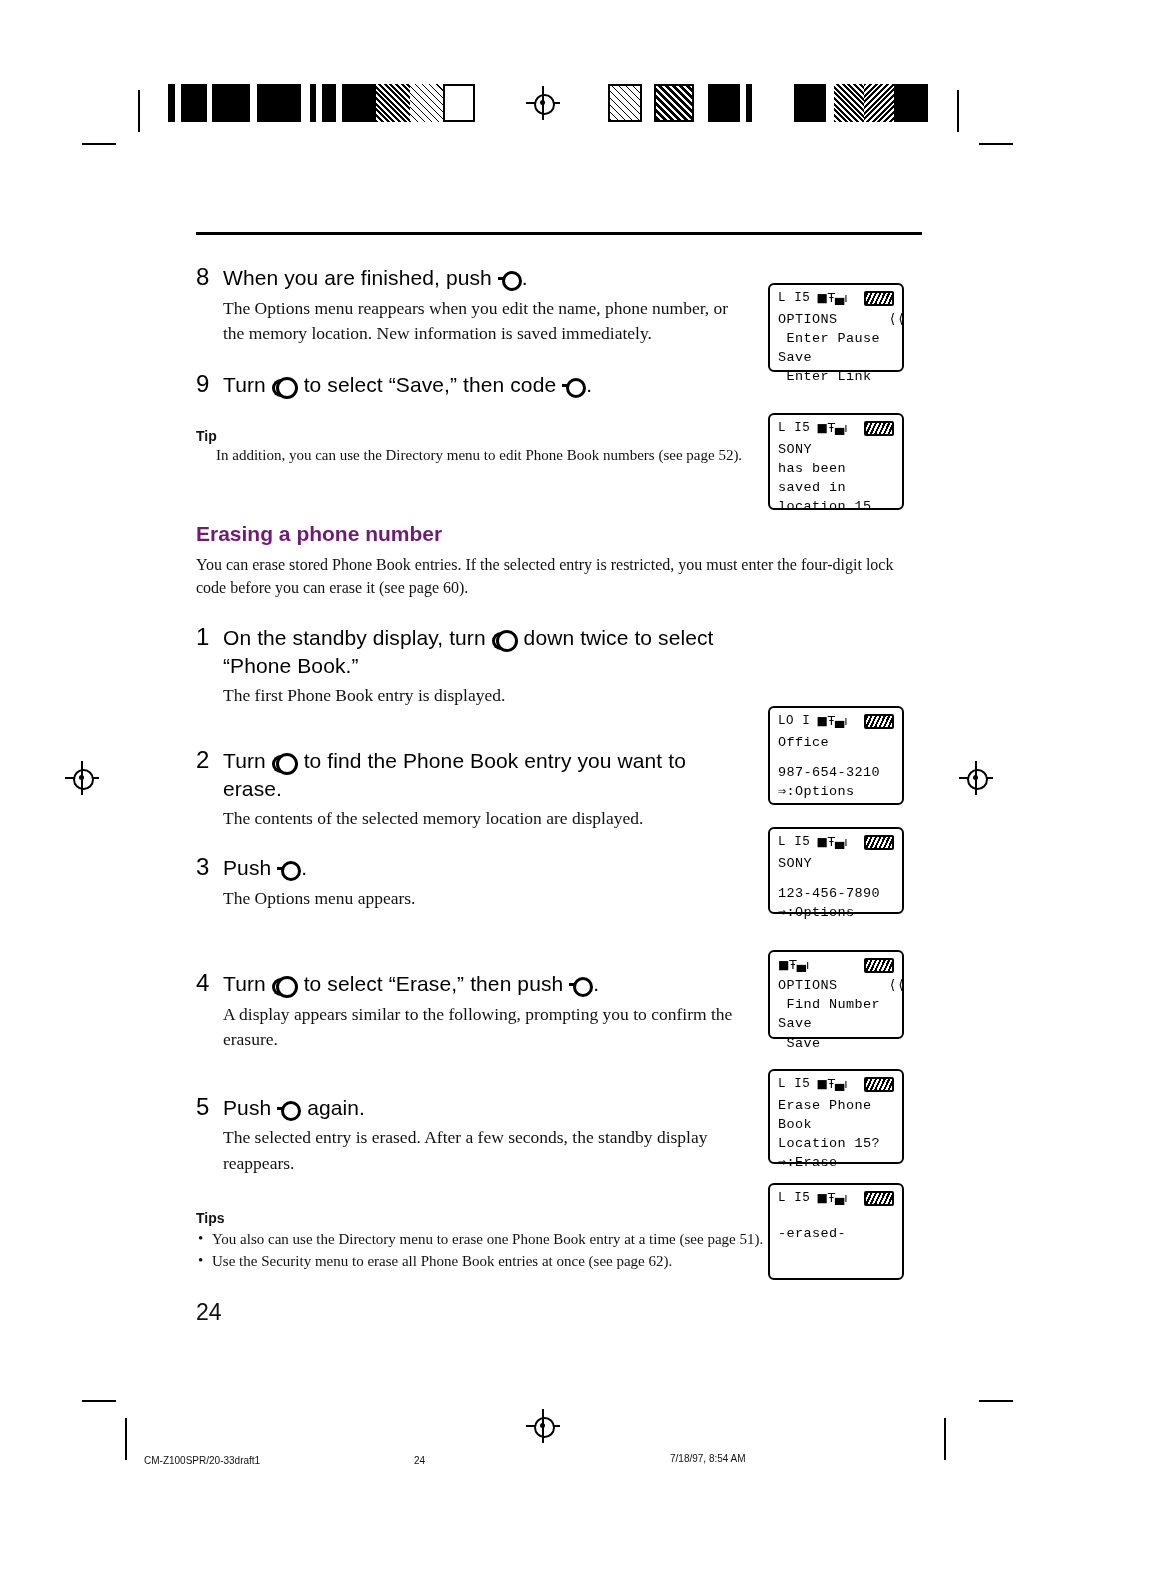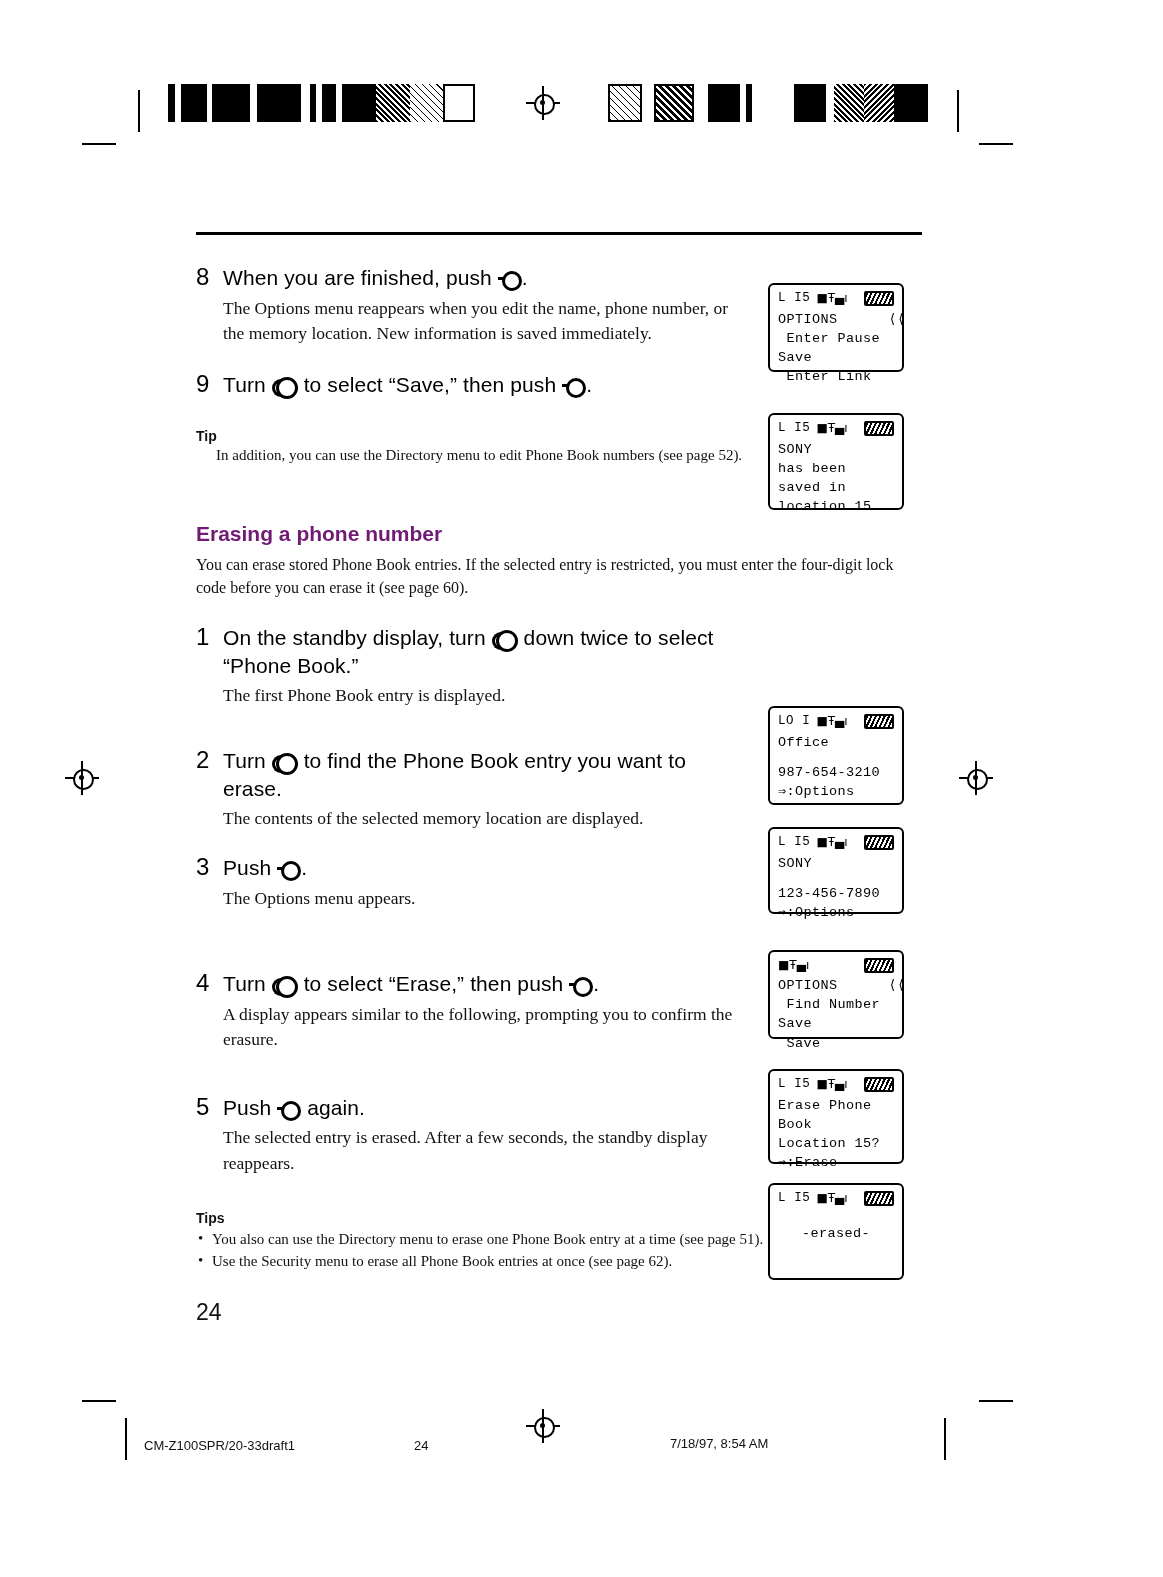--- a/index.html
+++ b/index.html
@@ -183,21 +183,21 @@
   }
   .lcd .batt {
     display: inline-block;
     width: 26px; height: 11px;
     border: 2px solid #000;
     border-radius: 2px;
     position: relative;
     background: repeating-linear-gradient(115deg,#000 0 2px,#fff 2px 4px);
   }
   .lcd .line { white-space: pre; }
-  .lcd .center { text-align: center; }
+  .lcd .center { }
 
   
   .tip-label {
     font-family: "Liberation Sans", sans-serif;
     font-size: 14px;
     font-weight: 600;
     margin-bottom: 1px;
   }
   .tip-text {
     font-family: Liberation Serif, serif;
@@ -239,22 +239,23 @@
   .folio {
     font-family: "Liberation Sans", sans-serif;
     font-size: 23px;
     margin-top: 26px;
   }
 
   
   .slug {
     position: absolute;
     font-family: "Liberation Sans", sans-serif;
-    font-size: 13px;
+    font-size: 10px;
     color: #111;
+    margin-top: 17px;
   }
 </style>
 </head>
 <body>
 
 <div class="crop-bar" style="left:138px; top:90px; width:2px; height:42px;"></div>
 <div class="crop-bar" style="left:957px; top:90px; width:2px; height:42px;"></div>
 <div class="crop-bar" style="left:82px; top:143px; width:34px; height:2px;"></div>
 <div class="crop-bar" style="left:979px; top:143px; width:34px; height:2px;"></div>
 
@@ -325,21 +326,21 @@
     </div>
     <div class="step-body">The Options menu reappears when you edit the name, phone number, or the memory location. New information is saved immediately.</div>
   </div>
 
   <div class="step" style="margin-top:22px;">
     <div class="step-head">
       <span class="step-num">9</span>
       <span class="step-title">
         <span>Turn</span>
         <span class="glyph-jog"><span class="tail"></span><span class="ring"></span></span>
-        <span>to select “Save,” then push</span>
+        <span>to select “Save,” then code</span>
         <span class="glyph-push"><span class="stem"></span><span class="dot"></span></span><span>.</span>
       </span>
     </div>
   </div>
 
   <div style="margin-top:28px;">
     <div class="tip-label">Tip</div>
     <div class="tip-text">In addition, you can use the Directory menu to edit Phone Book numbers (see page 52).</div>
   </div>
 

